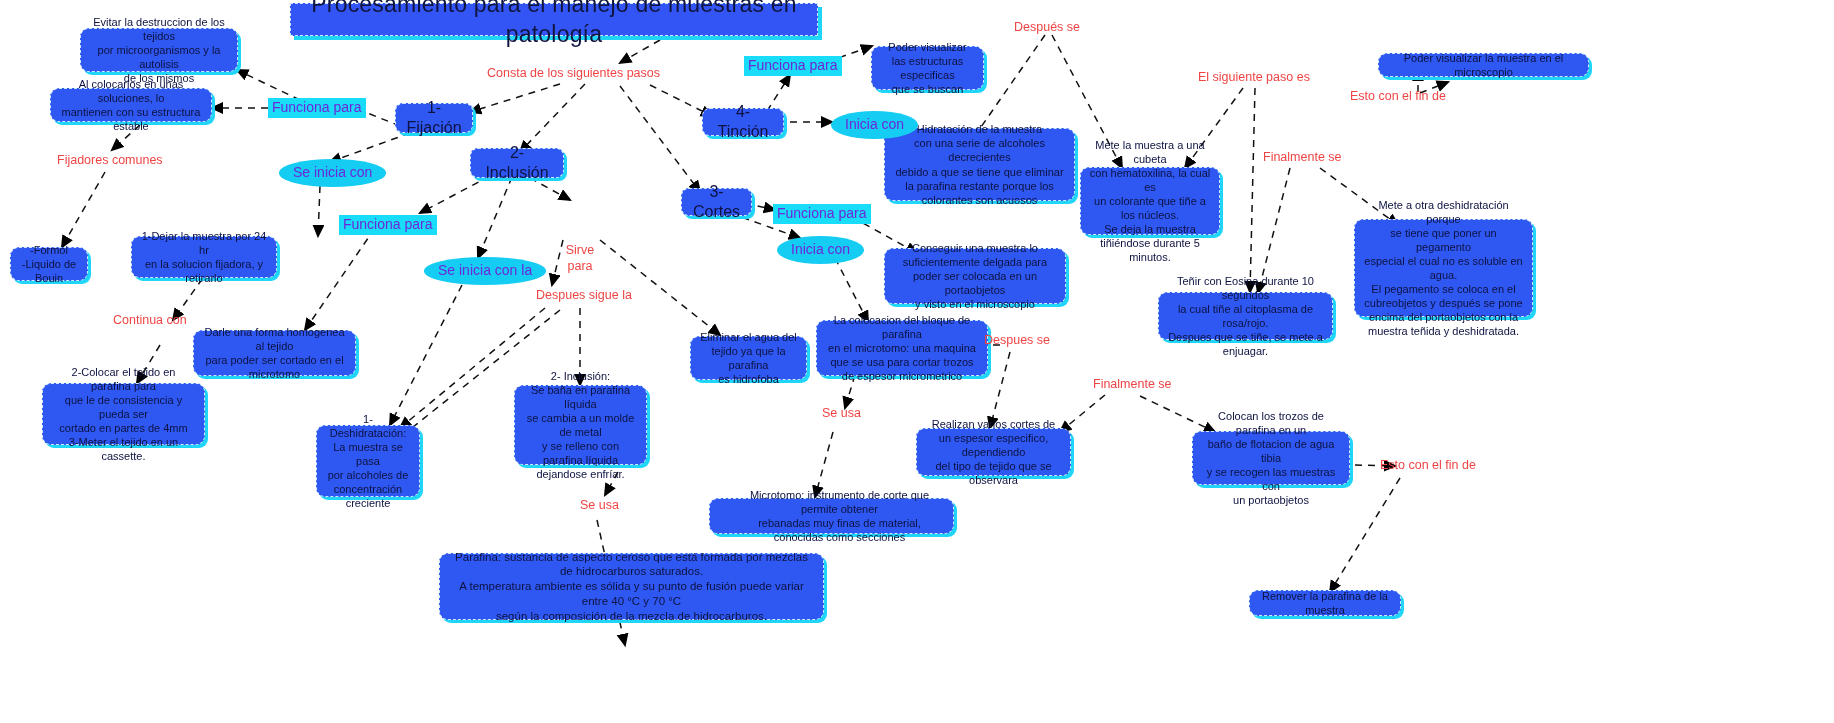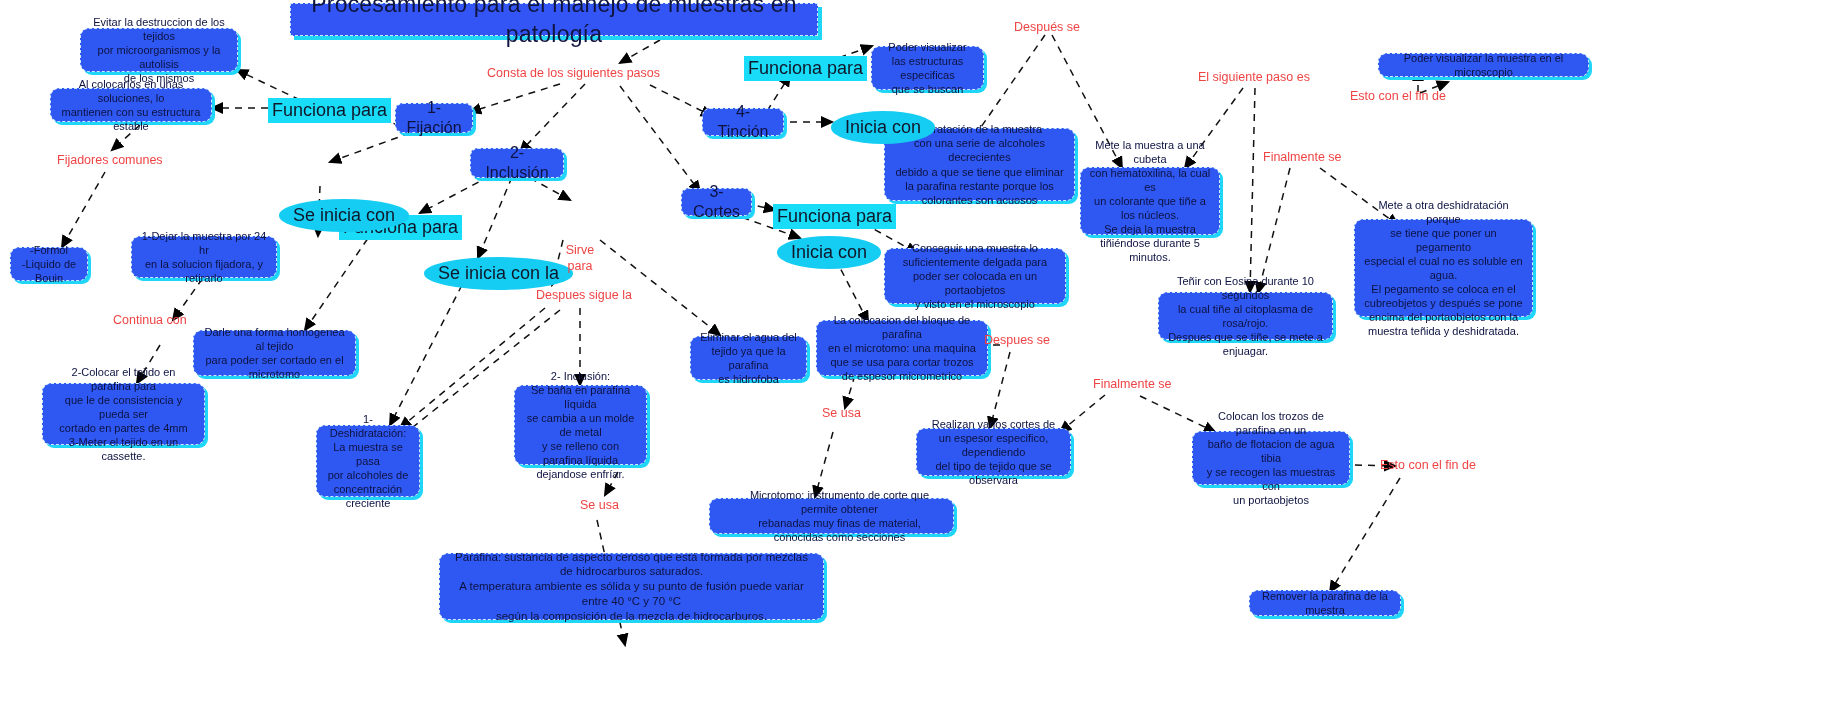--- a/index.html
+++ b/index.html
@@ -33,22 +33,22 @@
   .node.stage{
         font-size:16px;
         border-radius:8px;
         padding:2px 10px;
   }
   .node.big{font-size:11.5px;}
 
   
   .pill{position:absolute;box-sizing:border-box;
         background:#19dcf8;
-        color:#0f172a;
-        font-size:18px;
+        color:#6d28d9;
+        font-size:14px;
         padding:1px 4px;
         white-space:nowrap;
         line-height:1.25;
   }
   .pill.ellipse{
         background:#15cdf2;
         border-radius:50%;
         padding:5px 14px;
         text-align:center;
   }
@@ -261,21 +261,21 @@
 y se recogen las muestras con
 un portaobjetos</div>
 
   <div class="node" style="left:1249px;top:590px;width:152px;height:26px;">Remover la parafina de la muestra</div>
 
   <div class="pill" style="left:268px;top:98px;">Funciona para</div>
   <div class="pill" style="left:339px;top:215px;">Funciona para</div>
   <div class="pill" style="left:744px;top:56px;">Funciona para</div>
   <div class="pill" style="left:773px;top:204px;">Funciona para</div>
 
-  <div class="pill ellipse" style="left:279px;top:159px;margin-top:40px;">Se inicia con</div>
+  <div class="pill ellipse" style="left:279px;top:159px;">Se inicia con</div>
   <div class="pill ellipse" style="left:424px;top:257px;">Se inicia con la</div>
   <div class="pill ellipse" style="left:831px;top:111px;">Inicia con</div>
   <div class="pill ellipse" style="left:777px;top:236px;">Inicia con</div>
 
   <div class="elabel" style="left:487px;top:66px;">Consta de los siguientes pasos</div>
   <div class="elabel" style="left:57px;top:153px;">Fijadores comunes</div>
   <div class="elabel" style="left:113px;top:313px;">Continua con</div>
   <div class="elabel" style="left:558px;top:199px;width:44px;margin-top:44px;">Sirve
 para</div>
   <div class="elabel" style="left:536px;top:288px;">Despues sigue la</div>

